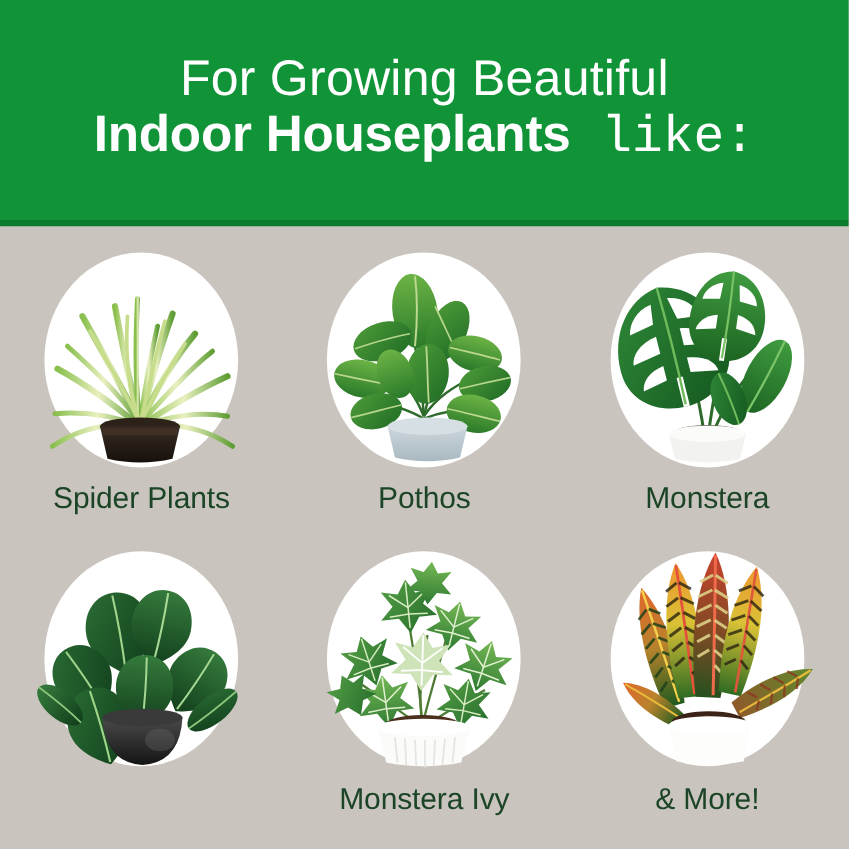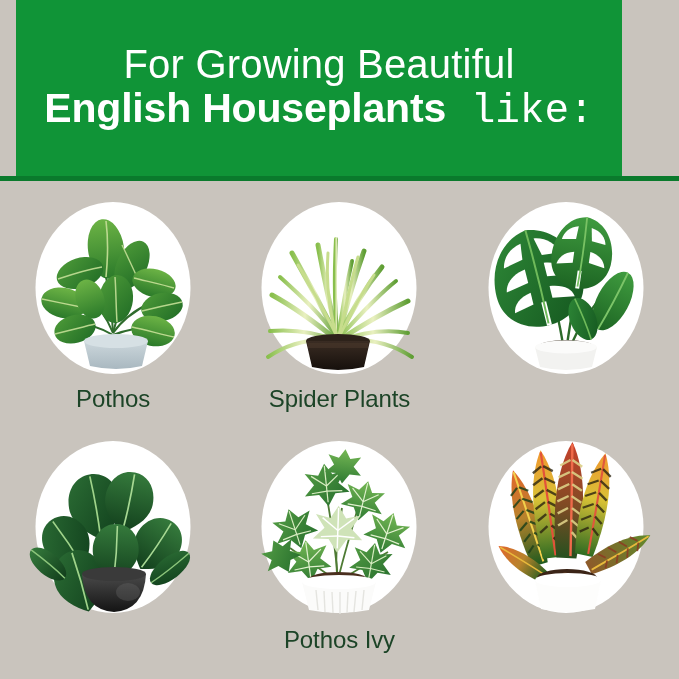--- a/index.html
+++ b/index.html
@@ -7,21 +7,21 @@
     width:679px;height:679px;
     background:#c9c4bd;
     font-family:"Liberation Sans", sans-serif;
     overflow:hidden;
     position:relative;
   }
   #banner{width:679px;height:679px;position:relative;background:#c9c4bd;}
 
   
   .header{
-    position:absolute;left:16px;top:0;width:606px;height:176px;
+    position:absolute;left:0;top:0;width:679px;height:176px;
     background:#109437;
     box-sizing:border-box;
     display:flex;flex-direction:column;align-items:center;justify-content:center;
   }
   .header-rule{
     position:absolute;left:0;top:176px;width:679px;height:5px;
     background:#0a7a2c;
   }
   .title-line1{
     color:#ffffff;
@@ -83,97 +83,27 @@
   .row-2 .tile{margin-top:10px;}
   .row-2 .caption{margin-top:6px;}
 </style>
 </head>
 <body style="background: rgb(201, 196, 189);">
 
 <div id="banner">
 
   <div class="header" style="background: rgb(16, 148, 55);">
     <div class="title-line1" style="color: rgb(255, 255, 255);">For Growing Beautiful</div>
-    <div class="title-line2" style="color: rgb(255, 255, 255);"><span class="strong">English Houseplants</span><span class="light"> like:</span></div>
+    <div class="title-line2" style="color: rgb(255, 255, 255);"><span class="strong">Indoor Houseplants</span><span class="light"> like:</span></div>
   </div>
   <div class="header-rule" style="background: rgb(10, 122, 44);"></div>
 
   <div class="grid">
 
     <div class="row row-1">
-
-      <div class="cell">
-        <div class="tile">
-          <div class="disc"></div>
-          <svg class="plant-svg" viewBox="0 0 186 186">
-            <defs>
-              <linearGradient id="pLeaf" x1="0" y1="0" x2="1" y2="1">
-                <stop offset="0" stop-color="#4f9c39"></stop>
-                  <stop offset="1" stop-color="#1f6b25"></stop>
-              </linearGradient>
-              <linearGradient id="pLeaf2" x1="0" y1="0" x2="0" y2="1">
-                <stop offset="0" stop-color="#6cb345"></stop>
-                  <stop offset="1" stop-color="#2b7a2a"></stop>
-              </linearGradient>
-              <linearGradient id="pPot" x1="0" y1="0" x2="0" y2="1">
-                <stop offset="0" stop-color="#ccd7dc"></stop>
-                  <stop offset="1" stop-color="#a9b8c0"></stop>
-              </linearGradient>
-            </defs>
-            <g>
-
-              <g stroke="#2f6b2c" stroke-width="2" fill="none">
-                <path d="M93 138 C92 118 90 100 86 82"></path>
-                <path d="M93 138 C98 118 104 102 110 88"></path>
-                <path d="M93 138 C86 120 76 108 64 98"></path>
-                <path d="M93 138 C104 122 118 114 130 108"></path>
-                <path d="M93 140 C80 132 64 128 50 126"></path>
-                <path d="M93 140 C108 134 124 132 138 132"></path>
-              </g>
-
-              <g>
-                <ellipse cx="86" cy="54" rx="18" ry="30" fill="url(#pLeaf2)" transform="rotate(-8 86 54)"></ellipse>
-                <path d="M86 26 C88 42 88 62 86 82" stroke="#bcd98f" stroke-width="1.6" fill="none"></path>
-
-                <ellipse cx="112" cy="70" rx="15" ry="26" fill="url(#pLeaf)" transform="rotate(26 112 70)"></ellipse>
-                <path d="M102 50 C108 62 114 76 120 88" stroke="#b6d68c" stroke-width="1.4" fill="none"></path>
-
-                <ellipse cx="60" cy="78" rx="24" ry="15" fill="url(#pLeaf)" transform="rotate(-18 60 78)"></ellipse>
-                <path d="M38 84 C50 80 70 74 82 72" stroke="#b6d68c" stroke-width="1.4" fill="none"></path>
-
-                <ellipse cx="134" cy="88" rx="22" ry="14" fill="url(#pLeaf2)" transform="rotate(14 134 88)"></ellipse>
-                <path d="M114 83 C126 86 144 90 154 93" stroke="#bcd98f" stroke-width="1.4" fill="none"></path>
-
-                <ellipse cx="44" cy="108" rx="23" ry="15" fill="url(#pLeaf2)" transform="rotate(12 44 108)"></ellipse>
-                <path d="M22 104 C36 107 56 111 66 113" stroke="#bcd98f" stroke-width="1.4" fill="none"></path>
-
-                <ellipse cx="142" cy="112" rx="21" ry="14" fill="url(#pLeaf)" transform="rotate(-12 142 112)"></ellipse>
-                <path d="M122 116 C134 113 152 109 162 107" stroke="#b6d68c" stroke-width="1.4" fill="none"></path>
-
-                <ellipse cx="55" cy="134" rx="21" ry="14" fill="url(#pLeaf)" transform="rotate(-14 55 134)"></ellipse>
-                <path d="M35 139 C48 136 66 131 75 129" stroke="#b6d68c" stroke-width="1.4" fill="none"></path>
-
-                <ellipse cx="133" cy="136" rx="22" ry="15" fill="url(#pLeaf2)" transform="rotate(12 133 136)"></ellipse>
-                <path d="M112 132 C126 135 144 140 154 142" stroke="#bcd98f" stroke-width="1.4" fill="none"></path>
-
-                <ellipse cx="96" cy="104" rx="17" ry="24" fill="url(#pLeaf)" transform="rotate(6 96 104)"></ellipse>
-                <path d="M95 82 C96 95 96 112 97 127" stroke="#b6d68c" stroke-width="1.5" fill="none"></path>
-
-                <ellipse cx="70" cy="104" rx="14" ry="20" fill="url(#pLeaf2)" transform="rotate(-20 70 104)"></ellipse>
-              </g>
-
-              <ellipse cx="96" cy="148" rx="26" ry="7" fill="#5b3a25"></ellipse>
-
-              <path d="M64 146 L128 146 L122 171 Q96 177 70 171 Z" fill="url(#pPot)"></path>
-              <ellipse cx="96" cy="146" rx="32" ry="7" fill="#d6e0e4"></ellipse>
-            </g>
-          </svg>
-        </div>
-        <div class="caption" style="color: rgb(28, 68, 39);">Pothos</div>
-      </div>
 
       <div class="cell">
         <div class="tile">
           <div class="disc"></div>
           <svg class="plant-svg" viewBox="0 0 186 186">
             <defs>
               <linearGradient id="sBlade" x1="0" y1="0" x2="1" y2="0">
                 <stop offset="0" stop-color="#89bf4d"></stop>
                   <stop offset=".5" stop-color="#e9f0c0"></stop>
                   <stop offset="1" stop-color="#5f9e34"></stop>
@@ -211,20 +141,90 @@
             </g>
 
             <g>
               <ellipse cx="92" cy="146" rx="32" ry="7" fill="#2d221a"></ellipse>
               <path d="M60 146 L124 146 L118 172 Q92 178 66 172 Z" fill="url(#sPot)"></path>
               <rect x="62" y="148" width="60" height="5" fill="#4a382b" opacity=".55"></rect>
             </g>
           </svg>
         </div>
         <div class="caption" style="color: rgb(28, 68, 39);">Spider Plants</div>
+      </div>
+
+      <div class="cell">
+        <div class="tile">
+          <div class="disc"></div>
+          <svg class="plant-svg" viewBox="0 0 186 186">
+            <defs>
+              <linearGradient id="pLeaf" x1="0" y1="0" x2="1" y2="1">
+                <stop offset="0" stop-color="#4f9c39"></stop>
+                  <stop offset="1" stop-color="#1f6b25"></stop>
+              </linearGradient>
+              <linearGradient id="pLeaf2" x1="0" y1="0" x2="0" y2="1">
+                <stop offset="0" stop-color="#6cb345"></stop>
+                  <stop offset="1" stop-color="#2b7a2a"></stop>
+              </linearGradient>
+              <linearGradient id="pPot" x1="0" y1="0" x2="0" y2="1">
+                <stop offset="0" stop-color="#ccd7dc"></stop>
+                  <stop offset="1" stop-color="#a9b8c0"></stop>
+              </linearGradient>
+            </defs>
+            <g>
+
+              <g stroke="#2f6b2c" stroke-width="2" fill="none">
+                <path d="M93 138 C92 118 90 100 86 82"></path>
+                <path d="M93 138 C98 118 104 102 110 88"></path>
+                <path d="M93 138 C86 120 76 108 64 98"></path>
+                <path d="M93 138 C104 122 118 114 130 108"></path>
+                <path d="M93 140 C80 132 64 128 50 126"></path>
+                <path d="M93 140 C108 134 124 132 138 132"></path>
+              </g>
+
+              <g>
+                <ellipse cx="86" cy="54" rx="18" ry="30" fill="url(#pLeaf2)" transform="rotate(-8 86 54)"></ellipse>
+                <path d="M86 26 C88 42 88 62 86 82" stroke="#bcd98f" stroke-width="1.6" fill="none"></path>
+
+                <ellipse cx="112" cy="70" rx="15" ry="26" fill="url(#pLeaf)" transform="rotate(26 112 70)"></ellipse>
+                <path d="M102 50 C108 62 114 76 120 88" stroke="#b6d68c" stroke-width="1.4" fill="none"></path>
+
+                <ellipse cx="60" cy="78" rx="24" ry="15" fill="url(#pLeaf)" transform="rotate(-18 60 78)"></ellipse>
+                <path d="M38 84 C50 80 70 74 82 72" stroke="#b6d68c" stroke-width="1.4" fill="none"></path>
+
+                <ellipse cx="134" cy="88" rx="22" ry="14" fill="url(#pLeaf2)" transform="rotate(14 134 88)"></ellipse>
+                <path d="M114 83 C126 86 144 90 154 93" stroke="#bcd98f" stroke-width="1.4" fill="none"></path>
+
+                <ellipse cx="44" cy="108" rx="23" ry="15" fill="url(#pLeaf2)" transform="rotate(12 44 108)"></ellipse>
+                <path d="M22 104 C36 107 56 111 66 113" stroke="#bcd98f" stroke-width="1.4" fill="none"></path>
+
+                <ellipse cx="142" cy="112" rx="21" ry="14" fill="url(#pLeaf)" transform="rotate(-12 142 112)"></ellipse>
+                <path d="M122 116 C134 113 152 109 162 107" stroke="#b6d68c" stroke-width="1.4" fill="none"></path>
+
+                <ellipse cx="55" cy="134" rx="21" ry="14" fill="url(#pLeaf)" transform="rotate(-14 55 134)"></ellipse>
+                <path d="M35 139 C48 136 66 131 75 129" stroke="#b6d68c" stroke-width="1.4" fill="none"></path>
+
+                <ellipse cx="133" cy="136" rx="22" ry="15" fill="url(#pLeaf2)" transform="rotate(12 133 136)"></ellipse>
+                <path d="M112 132 C126 135 144 140 154 142" stroke="#bcd98f" stroke-width="1.4" fill="none"></path>
+
+                <ellipse cx="96" cy="104" rx="17" ry="24" fill="url(#pLeaf)" transform="rotate(6 96 104)"></ellipse>
+                <path d="M95 82 C96 95 96 112 97 127" stroke="#b6d68c" stroke-width="1.5" fill="none"></path>
+
+                <ellipse cx="70" cy="104" rx="14" ry="20" fill="url(#pLeaf2)" transform="rotate(-20 70 104)"></ellipse>
+              </g>
+
+              <ellipse cx="96" cy="148" rx="26" ry="7" fill="#5b3a25"></ellipse>
+
+              <path d="M64 146 L128 146 L122 171 Q96 177 70 171 Z" fill="url(#pPot)"></path>
+              <ellipse cx="96" cy="146" rx="32" ry="7" fill="#d6e0e4"></ellipse>
+            </g>
+          </svg>
+        </div>
+        <div class="caption" style="color: rgb(28, 68, 39);">Pothos</div>
       </div>
 
       <div class="cell">
         <div class="tile">
           <div class="disc"></div>
           <svg class="plant-svg" viewBox="0 0 186 186">
             <defs>
               <linearGradient id="mLeaf" x1="0" y1="0" x2="1" y2="1">
                 <stop offset="0" stop-color="#2f8a38"></stop>
                   <stop offset="1" stop-color="#14561f"></stop>
@@ -282,20 +282,21 @@
               <circle cx="80" cy="151" r="4" fill="#cfc8bd"></circle>
               <circle cx="90" cy="153" r="4.5" fill="#b7afa3"></circle>
               <circle cx="101" cy="151" r="4" fill="#ddd7cd"></circle>
               <circle cx="110" cy="153" r="3.5" fill="#a59d91"></circle>
               <circle cx="72" cy="153" r="3.5" fill="#c6bfb4"></circle>
               <path d="M62 152 L124 152 L119 172 Q93 178 67 172 Z" fill="#f2f2f0"></path>
               <ellipse cx="93" cy="152" rx="31" ry="6.5" fill="#fbfbfa"></ellipse>
             </g>
           </svg>
         </div>
+        <div class="caption" style="color: rgb(28, 68, 39);">Monstera</div>
       </div>
     </div>
 
     <div class="row row-2">
 
       <div class="cell">
         <div class="tile">
           <div class="disc"></div>
           <svg class="plant-svg" viewBox="0 0 186 186">
             <defs>
@@ -479,21 +480,21 @@
                   <path d="M78 157 L79 178"></path>
                   <path d="M86 158 L87 179"></path>
                 <path d="M94 158 L94 180"></path>
                   <path d="M102 158 L101 179"></path>
                   <path d="M110 157 L108 178"></path>
                 <path d="M118 156 L116 176"></path>
               </g>
             </g>
           </svg>
         </div>
-        <div class="caption" style="color: rgb(28, 68, 39);">Pothos Ivy</div>
+        <div class="caption" style="color: rgb(28, 68, 39);">Monstera Ivy</div>
       </div>
 
       <div class="cell">
         <div class="tile">
           <div class="disc"></div>
           <svg class="plant-svg" viewBox="0 0 186 186">
             <defs>
               <linearGradient id="crA" x1="0" y1="0" x2="0" y2="1">
                 <stop offset="0" stop-color="#f0952f"></stop>
                   <stop offset=".45" stop-color="#d9c236"></stop>
@@ -619,16 +620,17 @@
             <g>
               <ellipse cx="94" cy="144" rx="30" ry="9" fill="#3b2417"></ellipse>
               <circle cx="80" cy="143" r="3.2" fill="#533320"></circle>
                 <circle cx="104" cy="145" r="3.6" fill="#472b1b"></circle>
               <circle cx="92" cy="141" r="2.8" fill="#5d3b25"></circle>
               <path d="M62 146 L128 146 L122 175 Q94 181 68 175 Z" fill="#fdfdfc"></path>
               <ellipse cx="95" cy="146" rx="33" ry="7" fill="#ffffff"></ellipse>
             </g>
           </svg>
         </div>
+        <div class="caption" style="color: rgb(28, 68, 39);">&amp; More!</div>
       </div>
     </div>
   </div>
 </div>
 
 </body></html>

